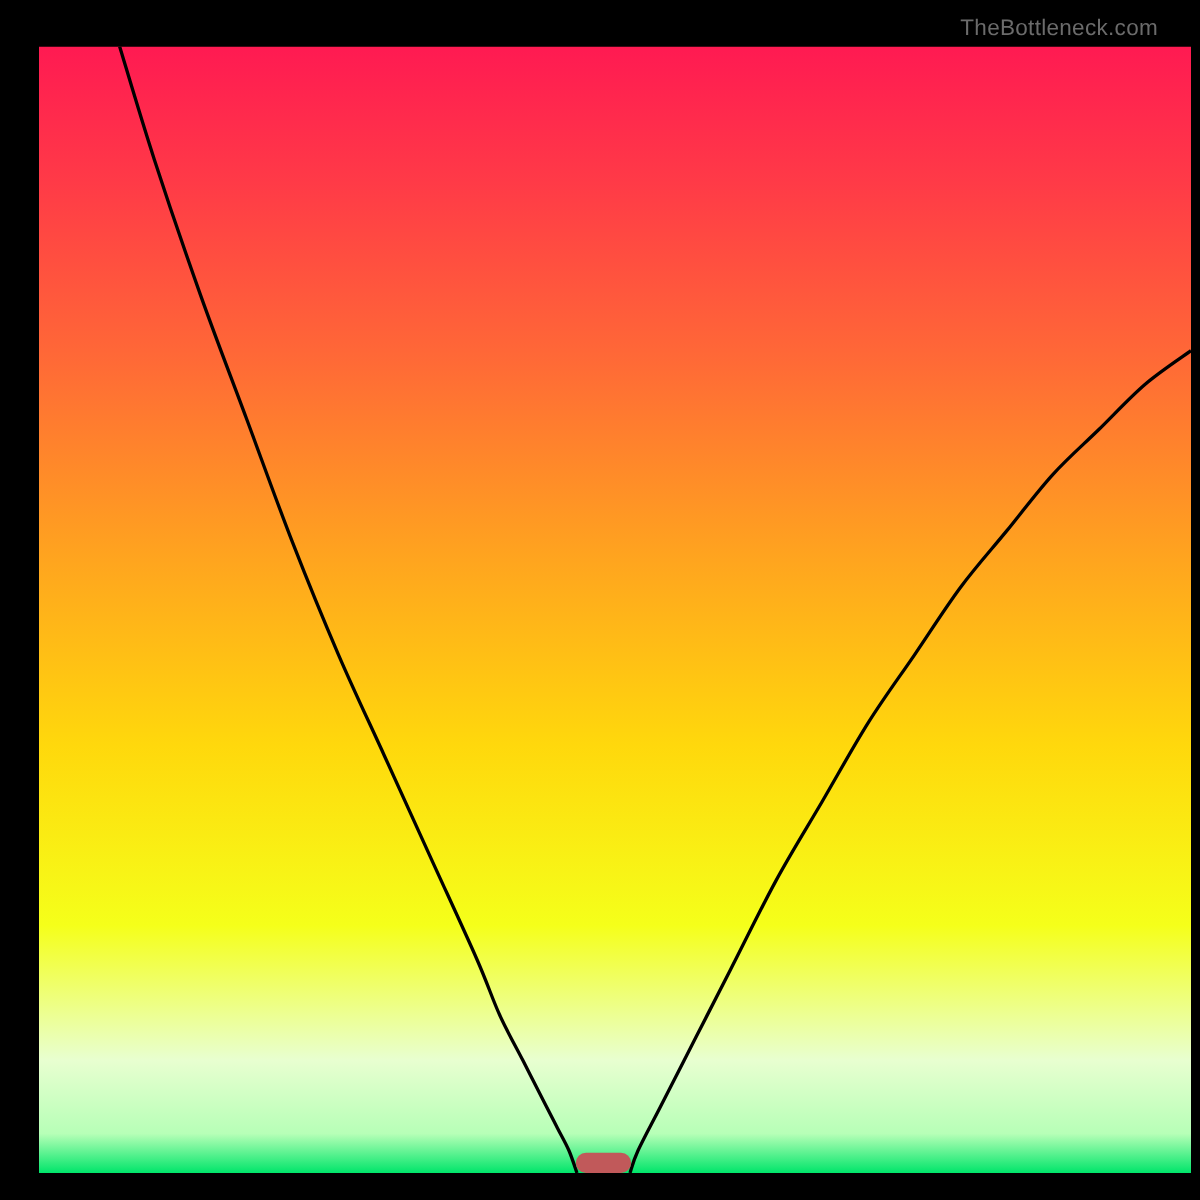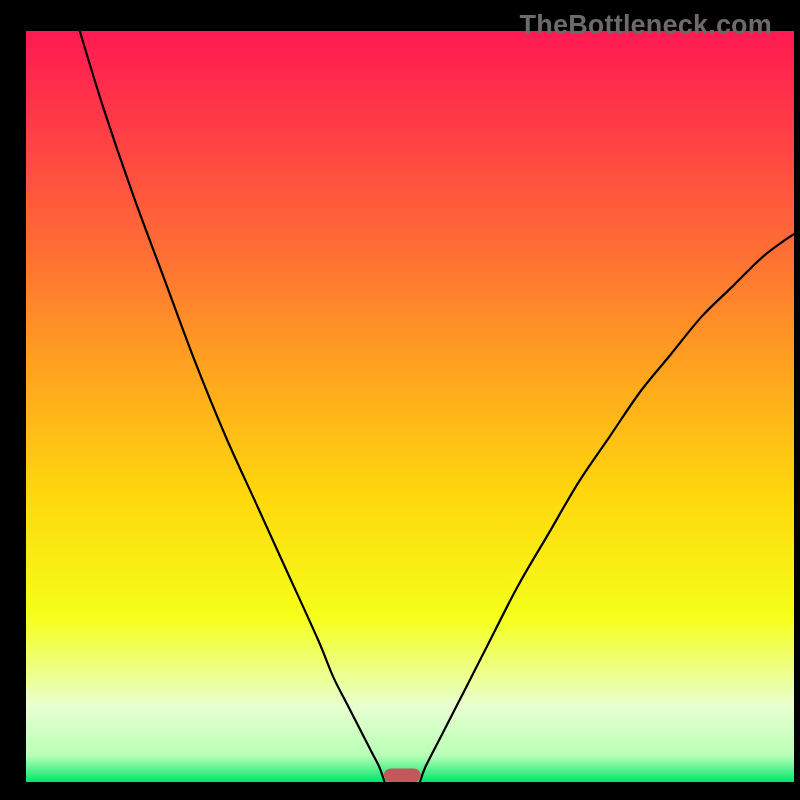--- a/index.html
+++ b/index.html
@@ -24,22 +24,22 @@
     left: 16px;
     top: 21px;
     width: 768px;
     height: 751px;
   }
   .watermark {
     position: absolute;
     top: 0px;
     right: 18px;
     color: #6b6b6b;
-    font-size: 27px;
-    font-weight: 700;
+    font-size: 15px;
+    font-weight: 400;
     letter-spacing: 0.2px;
     user-select: none;
   }
   svg {
     display: block;
   }
   .marker {
     fill: #c1595a;
     stroke: none;
   }

